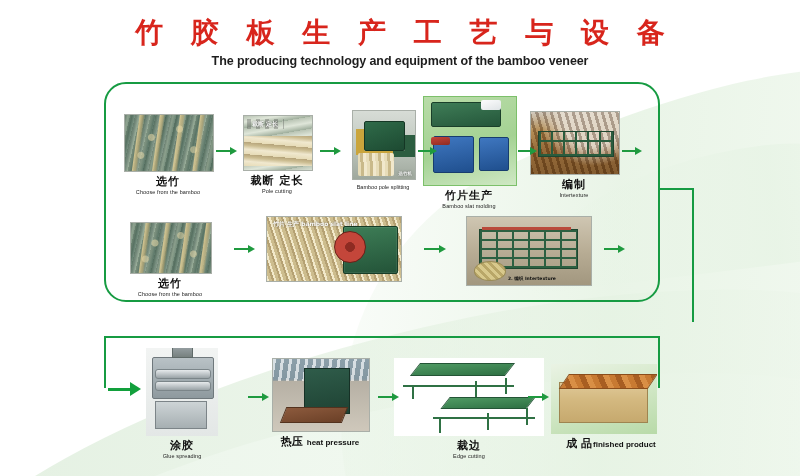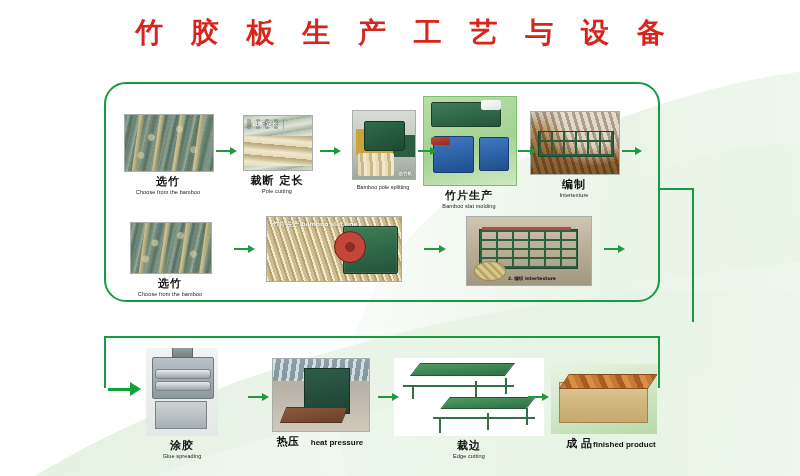--- a/index.html
+++ b/index.html
@@ -101,21 +101,21 @@
   .label-cn{
     font-family:"DejaVu Sans","Liberation Sans",sans-serif;
     color:#101010;font-weight:bold;font-size:11px;line-height:13px;margin-top:3px;
     letter-spacing:1px;
   }
   .label-en{color:#232323;font-size:5.5px;line-height:8px;letter-spacing:.1px;}
   .label-inline{
     font-family:"DejaVu Sans","Liberation Sans",sans-serif;
     color:#101010;font-weight:bold;font-size:11px;line-height:14px;margin-top:3px;
   }
-  .label-inline .en{font-size:8px;font-weight:bold;font-family:"Liberation Sans",sans-serif;padding-left:12px;}
+  .label-inline .en{font-size:8px;font-weight:bold;font-family:"Liberation Sans",sans-serif;padding-left:4px;}
   .label-en-only{color:#232323;font-size:5.5px;line-height:9px;margin-top:3px;}
 
   
   .step.highlight .thumb{
     border:1px solid #7cc06a;
     background:linear-gradient(165deg,#b9dca8 0%,#a4d293 55%,#cfe8c4 100%);
   }
 
   
   .pic{position:absolute;inset:0;}
@@ -319,20 +319,21 @@
 
 <div class="bg-layer">
   <div class="swoosh swoosh-1"></div>
   <div class="swoosh swoosh-2"></div>
   <div class="swoosh swoosh-3"></div>
   <div class="swoosh swoosh-4"></div>
 </div>
 
 <div class="header">
   <div class="title-cn">竹 胶 板 生 产 工 艺 与 设 备</div>
+  <div class="title-en">The producing technology and equipment of the bamboo veneer</div>
 </div>
 
 <div class="frame-top"></div>
 <div class="frame-tick-h"></div>
 <div class="frame-tick"></div>
 <div class="frame-bottom"></div>
 <div class="frame-bottom-left"></div>
 <div class="frame-bottom-right"></div>
 
 <div class="step" style="left:124px;top:114px;width:88px;">

